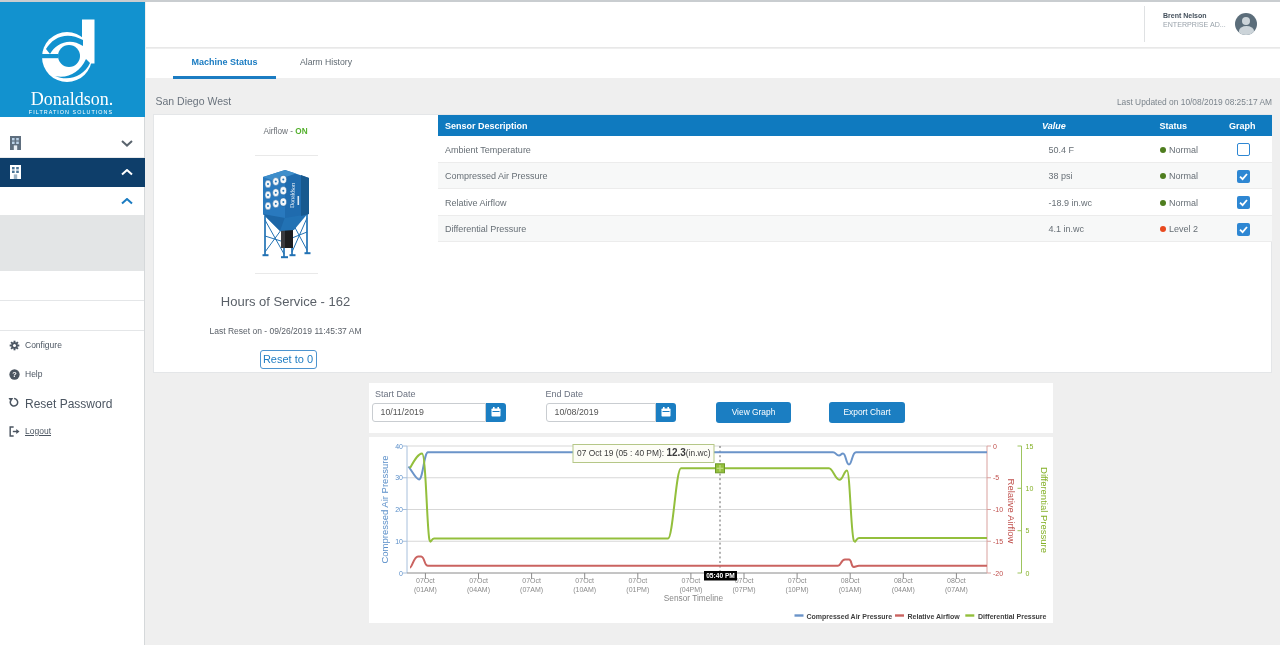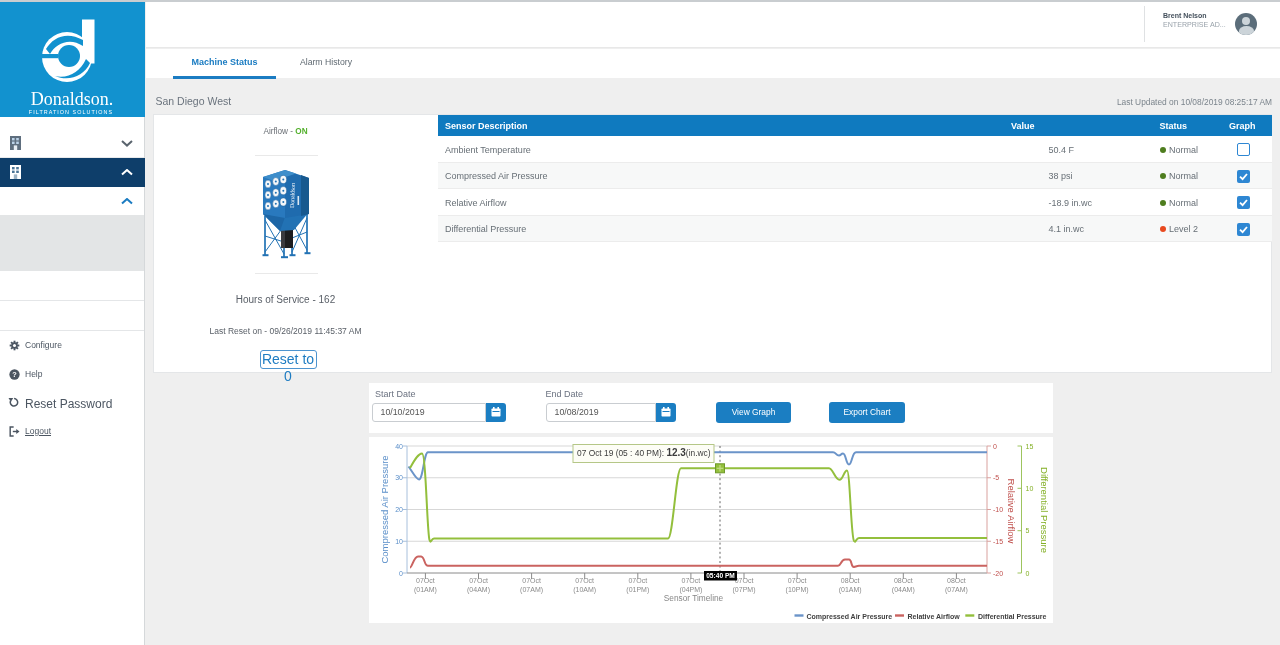--- a/index.html
+++ b/index.html
@@ -174,28 +174,28 @@
         <circle cx="14.8" cy="24.7" r="1"></circle>
         <circle cx="22.3" cy="22.7" r="1"></circle>
       <circle cx="7" cy="38" r="1"></circle>
         <circle cx="14.8" cy="35.8" r="1"></circle>
         <circle cx="22.3" cy="34" r="1"></circle>
     </g>
     <text x="33" y="40" font-size="6" fill="#ffffff" font-family="Liberation Serif,serif" transform="rotate(-88 33 40)" textLength="25">Donaldson</text>
     <rect x="36.5" y="28" width="1.6" height="9" fill="#dce8f2"></rect>
   </svg>
   <div class="abs" style="left:102px;top:158.5px;width:63px;height:1px;background:#e9e9e9;"></div>
-  <div class="abs" style="left:0;top:180px;width:265px;font-size:10px;color:#5a6068;">Hours of Service - 162</div>
+  <div class="abs" style="left:0;top:180px;width:265px;font-size:13px;color:#5a6068;">Hours of Service - 162</div>
   <div class="abs" style="left:0;top:211.5px;width:265px;font-size:8.5px;color:#5a6068;">Last Reset on - 09/26/2019 11:45:37 AM</div>
-  <div class="abs" style="left:106.5px;top:235.5px;width:57px;height:19px;border:1px solid #4d94cf;border-radius:3px;background:#fff;font-size:14px;color:#1e7cc2;line-height:17px;text-align:center;">Reset to 0</div>
+  <div class="abs" style="left:106.5px;top:235.5px;width:57px;height:19px;border:1px solid #4d94cf;border-radius:3px;background:#fff;font-size:11px;color:#1e7cc2;line-height:17px;text-align:center;">Reset to 0</div>
 </div>
 
 <div class="abs" style="left:438px;top:114.5px;width:834px;height:21.5px;background:#0f7abf;color:#ffffff;font-size:9px;font-weight:bold;">
   <span class="abs" style="left:7px;top:6px;">Sensor Description</span>
-  <span class="abs" style="left:573px;top:6px;">Value</span>
+  <span class="abs" style="left:604px;top:6px;font-style:italic;">Value</span>
   <span class="abs" style="left:721.5px;top:6px;">Status</span>
   <span class="abs" style="left:791px;top:6px;">Graph</span>
 </div>
 <div class="abs" style="left:438px;top:136px;width:834px;height:27px;background:#ffffff;border-bottom:1px solid #ececec;font-size:9px;color:#676f76;">
   <span class="abs" style="left:7px;top:8.5px;">Ambient Temperature</span>
   <span class="abs" style="left:610.5px;top:8.5px;">50.4 F</span>
   <span class="abs" style="left:722px;top:10.5px;width:6px;height:6px;border-radius:50%;background:#4e7d1e;"></span>
   <span class="abs" style="left:731px;top:8.5px;">Normal</span>
   <span class="abs" style="left:798.5px;top:7px;width:13px;height:13px;border:1.5px solid #2e87d3;border-radius:2px;background:#fff;"></span>
 </div>
@@ -228,21 +228,21 @@
   <span class="abs" style="left:731px;top:8px;">Level 2</span>
   <span class="abs" style="left:798.5px;top:6.5px;width:13px;height:13px;border-radius:2px;background:#2e87d3;">
     <svg width="13" height="13" viewBox="0 0 13 13">
         <polyline points="3,6.6 5.6,9.2 10,4" stroke="#fff" stroke-width="1.8" fill="none"></polyline>
       </svg>
   </span>
 </div>
 
 <div class="abs" style="left:369px;top:383px;width:684px;height:50px;background:#ffffff;">
   <span class="abs" style="left:6px;top:6px;font-size:9px;color:#6b7280;">Start Date</span>
-  <div class="abs" style="left:2.5px;top:19.5px;width:114px;height:19px;border:1px solid #c9cdd1;border-radius:3px 0 0 3px;background:#fff;font-size:8.8px;color:#555;line-height:17px;padding-left:8px;">10/10/2019</div>
+  <div class="abs" style="left:2.5px;top:19.5px;width:114px;height:19px;border:1px solid #c9cdd1;border-radius:3px 0 0 3px;background:#fff;font-size:8.8px;color:#555;line-height:17px;padding-left:8px;">10/11/2019</div>
   <div class="abs" style="left:116.5px;top:19.5px;width:20px;height:19px;background:#1b7ec2;border-radius:0 3px 3px 0;">
     <svg width="10" height="10" viewBox="0 0 10 10" style="position:absolute;left:5px;top:4.5px;">
       <rect x="0.5" y="1.5" width="9" height="8" rx="0.8" fill="#ffffff"></rect>
       <rect x="2" y="0" width="1.6" height="2.6" fill="#ffffff"></rect>
         <rect x="6.4" y="0" width="1.6" height="2.6" fill="#ffffff"></rect>
       <rect x="1.5" y="4" width="7" height="1" fill="#1b7ec2"></rect>
     </svg>
   </div>
   <span class="abs" style="left:176.5px;top:6px;font-size:9px;color:#6b7280;">End Date</span>
   <div class="abs" style="left:176.5px;top:19.5px;width:110.5px;height:19px;border:1px solid #c9cdd1;border-radius:3px 0 0 3px;background:#fff;font-size:8.8px;color:#555;line-height:17px;padding-left:8px;">10/08/2019</div>

